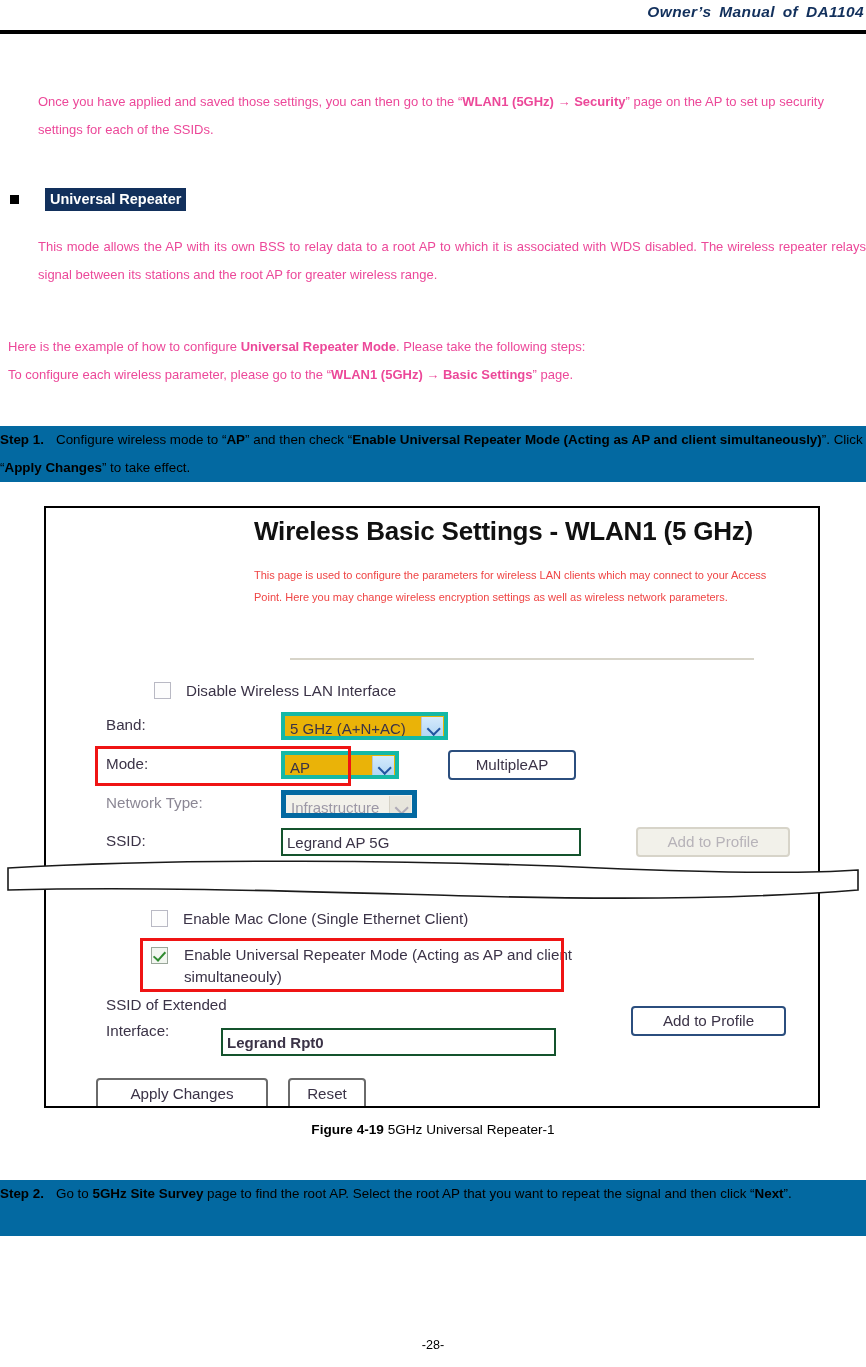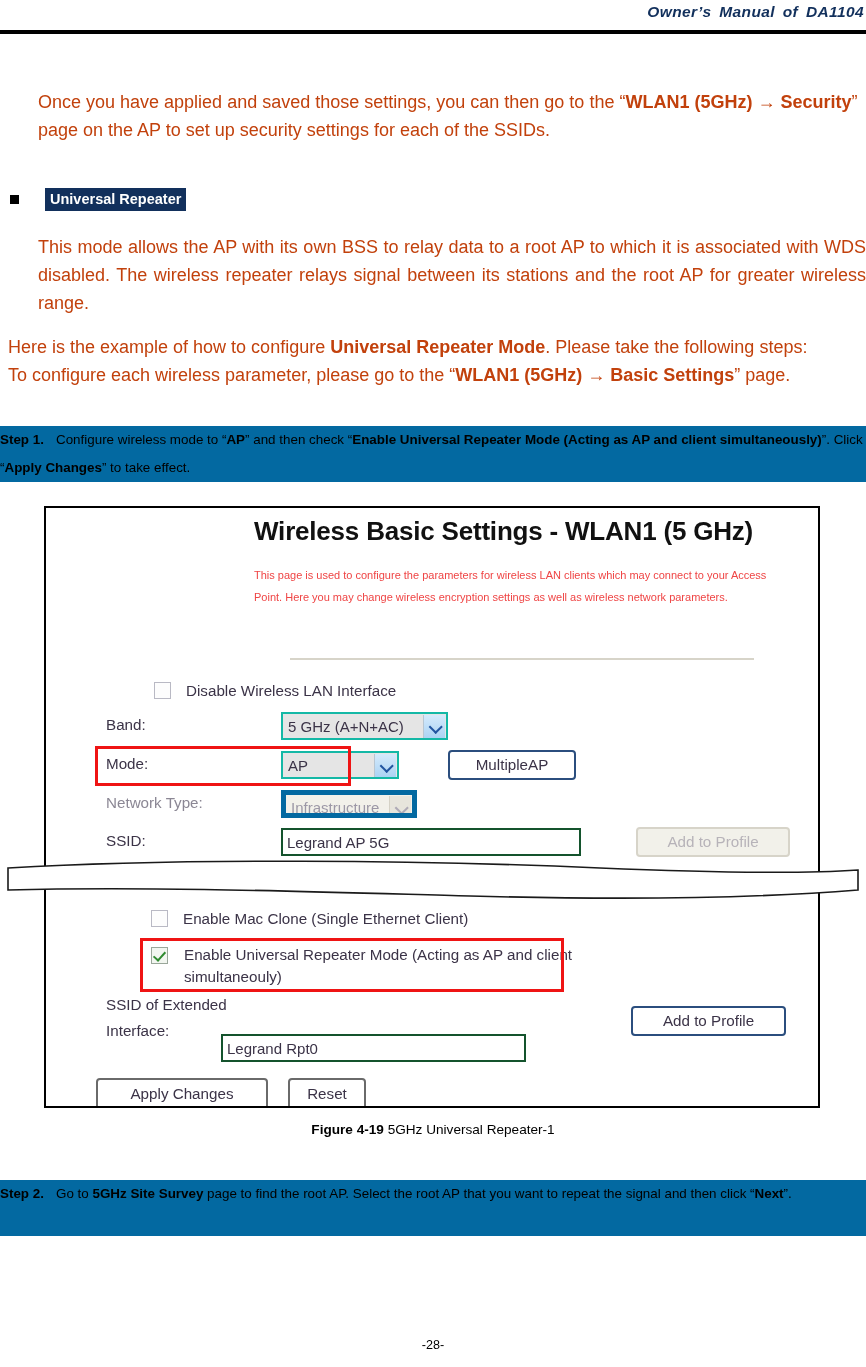--- a/index.html
+++ b/index.html
@@ -41,23 +41,23 @@
     left: 0px;
     top: 30px;
     width: 866px;
     height: 4px;
     background: #000000;
   }
 
   
   .body-block {
     position: absolute;
-    font-size: 18px;
+    font-size: 13px;
     line-height: 28px;
-    color: #c2410c;
+    color: #ec4899;
   }
   b, strong { font-weight: bold; }
 
   #intro-para {
     left: 38px;
     top: 88px;
     width: 828px;
   }
 
   
@@ -231,22 +231,22 @@
     padding: 2px 4px;
     height: 28px;
     line-height: 22px;
     white-space: nowrap;
     overflow: hidden;
   }
 
   
   .sel {
     position: absolute;
-    border: 2px solid #14b8a6;
-    background: #e5e5e5;
+    border: 4px solid #14b8a6;
+    background: #eab308;
     box-sizing: border-box;
     height: 28px;
     font-size: 15px;
     color: #3b3347;
     padding: 2px 28px 2px 5px;
     line-height: 22px;
     white-space: nowrap;
     overflow: hidden;
   }
   .sel .arrow {
@@ -432,21 +432,21 @@
 
     <div class="row" style="left:105px; top:266px; width:470px; height:52px;">
       <span class="cbox checked" style="left:0px; top:3px;"></span>
       <span class="lbl" style="left:33px; top:0px; width:425px; white-space:normal; line-height:22px;">Enable Universal Repeater Mode (Acting as AP and client simultaneouly)</span>
     </div>
     <div class="redbox" style="left:94px; top:260px; width:424px; height:54px;"></div>
 
     <div class="row" style="left:60px; top:318px; width:700px; height:60px;">
       <span class="lbl" style="left:0px; top:0px;">SSID of Extended</span>
       <span class="lbl" style="left:0px; top:26px;">Interface:</span>
-      <span class="tinput" style="left:115px; top:38px; width:305px;">Legrand Rpt0</span>
+      <span class="tinput" style="left:115px; top:32px; width:335px;font-weight:bold;">Legrand Rpt0</span>
       <span class="btn" style="left:525px; top:10px; width:155px;">Add to Profile</span>
     </div>
 
     <div class="row" style="left:50px; top:400px; width:500px;">
       <span class="btn plain" style="left:0px; top:0px; width:172px; height:32px; line-height:28px;">Apply Changes</span>
       <span class="btn plain" style="left:192px; top:0px; width:78px; height:32px; line-height:28px;">Reset</span>
     </div>
 
   </div>
 </div>

